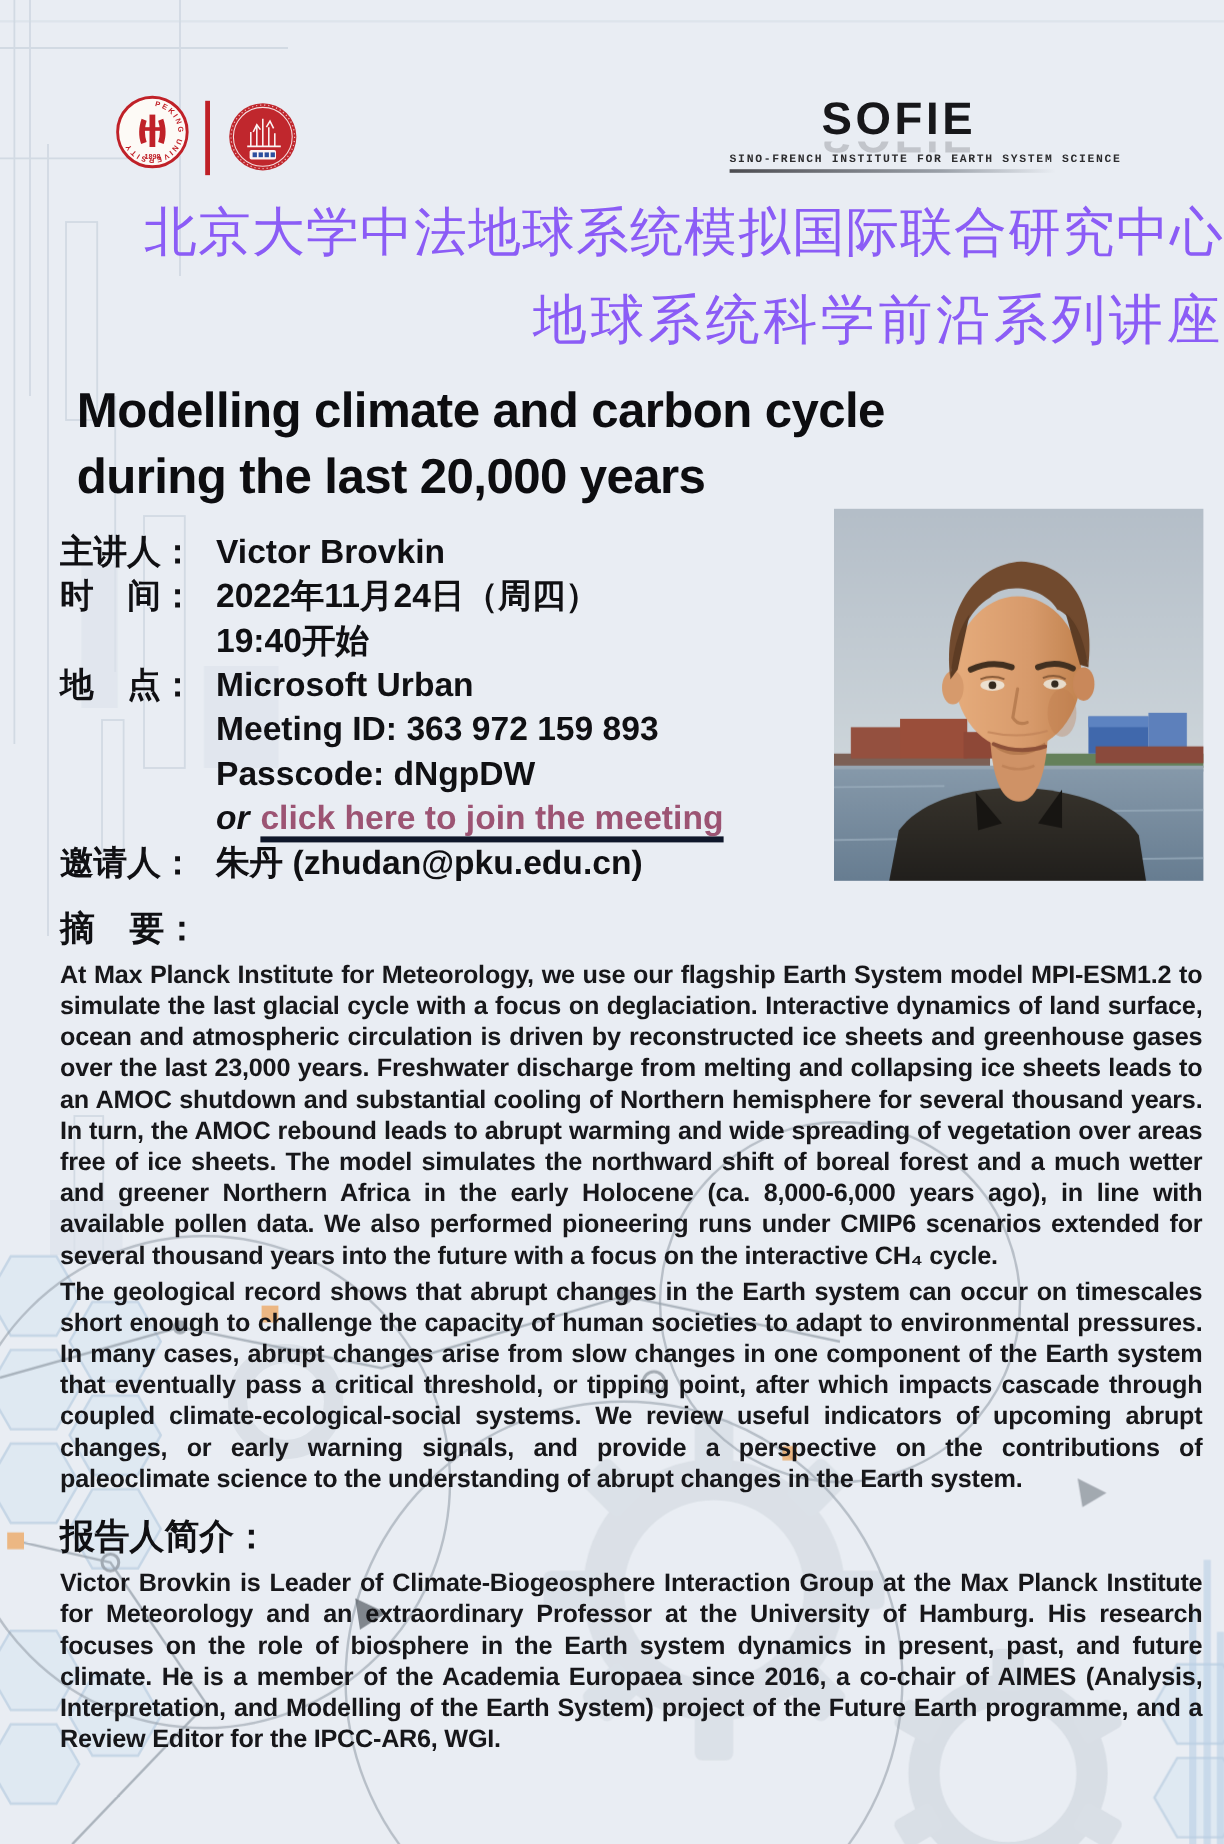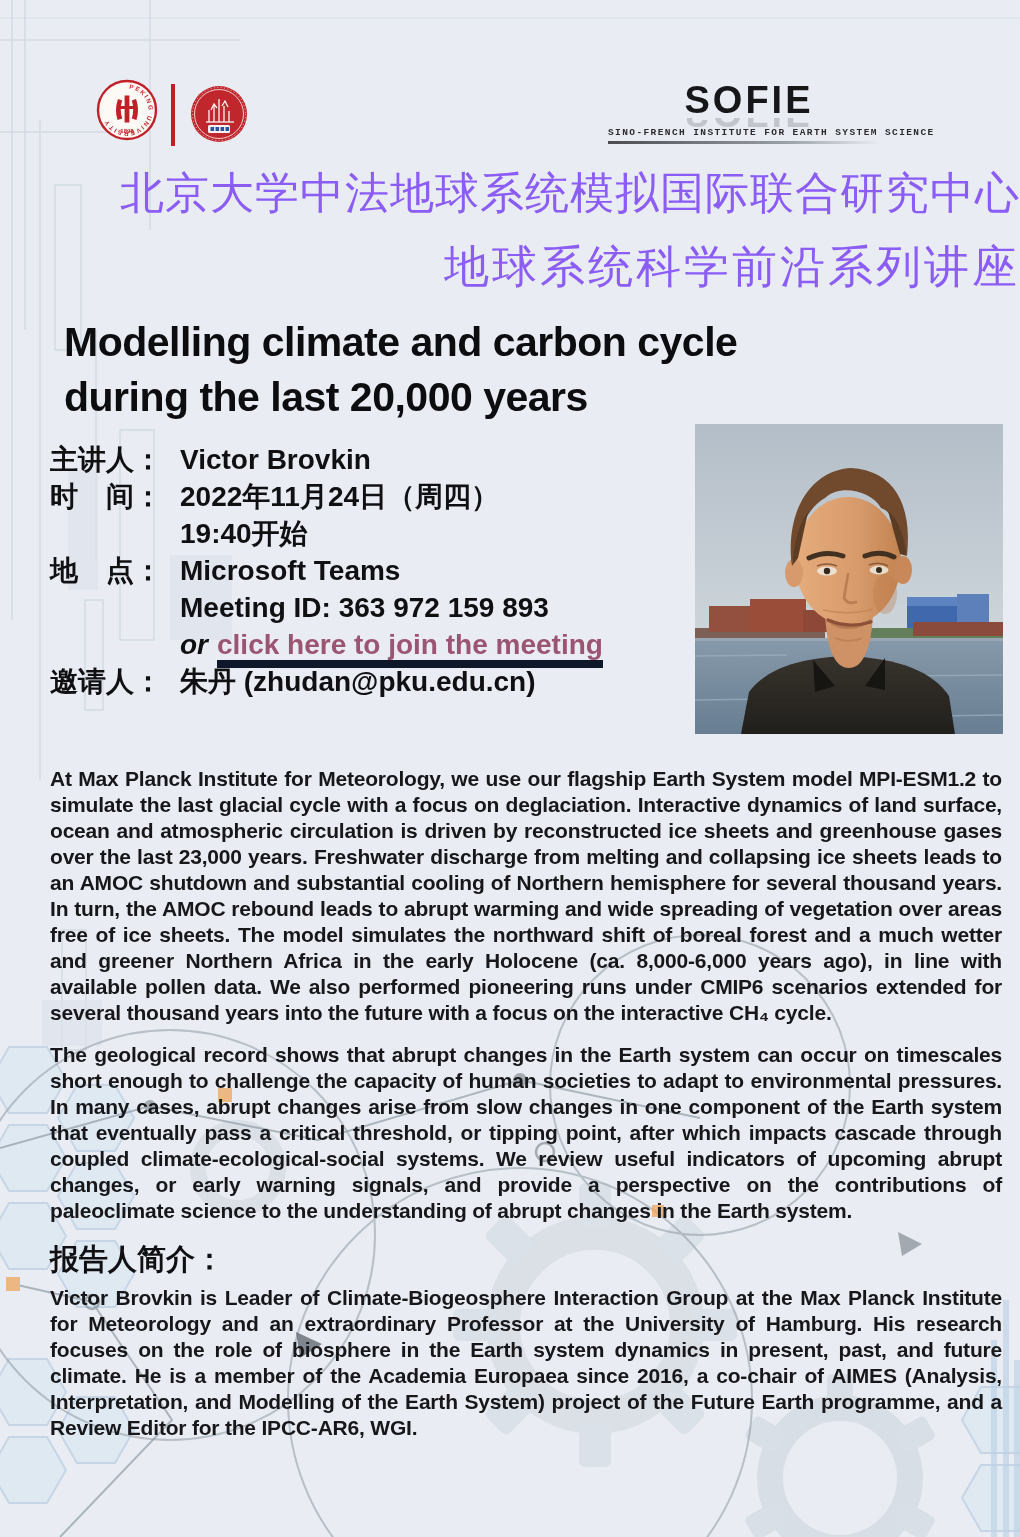--- a/index.html
+++ b/index.html
@@ -35,32 +35,32 @@
     font-weight:700;color:#0d0d10;letter-spacing:-0.5px;white-space:nowrap;}
 
   
   .info{position:absolute;left:50px;top:441px;font-size:28px;font-weight:700;color:#101013;}
   .row{display:flex;line-height:37px;align-items:flex-start;}
   .lbl{display:inline-block;width:84px;white-space:pre;}
   .colon{display:inline-block;width:28px;}
   .val{margin-left:18px;white-space:nowrap;}
   .val-line{line-height:37px;white-space:nowrap;}
   .or{font-style:italic;margin-right:9px;}
-  .join-link{color:#9c5473;border-bottom:8px solid #0f172a;padding-bottom:0px;cursor:pointer;}
+  .join-link{color:#9c5473;border-bottom:5px solid #0f172a;padding-bottom:0px;cursor:pointer;}
 
   
   .photo{position:absolute;left:695px;top:424px;width:308px;height:310px;}
   .photo svg{display:block;}
 
   
   .textcol{position:absolute;left:50px;top:757px;width:952px;}
   .sec-head{font-size:29px;font-weight:700;color:#101013;line-height:34px;}
   .body-p{margin:9px 0 0 0;font-size:21px;font-weight:700;line-height:26px;
     text-align:justify;color:#17171a;letter-spacing:-0.2px;}
-  .body-p + .body-p{margin-top:16px;}
+  .body-p + .body-p{margin-top:4px;}
   .bio-head{margin-top:18px;}
 </style>
 </head>
 <body>
 
 <div class="poster">
 
   <svg class="bg" viewBox="0 0 1020 1537" aria-hidden="true">
     <defs>
       <path id="hex" d="M38,0 19,33 -19,33 -38,0 -19,-33 19,-33 Z"></path>
@@ -220,22 +220,23 @@
         <span class="colon">：</span>
       <span class="val">
         <div class="val-line">2022年11月24日（周四）</div>
         <div class="val-line">19:40开始</div>
       </span>
     </div>
     <div class="row">
       <span class="lbl">地　点</span>
         <span class="colon">：</span>
       <span class="val">
-        <div class="val-line">Microsoft Teams</div>
+        <div class="val-line">Microsoft Urban</div>
         <div class="val-line">Meeting ID: 363 972 159 893</div>
+        <div class="val-line">Passcode: dNgpDW</div>
         <div class="val-line">
           <span class="or">or</span><a class="join-link">click here to join the meeting</a>
         </div>
       </span>
     </div>
     <div class="row">
       <span class="lbl">邀请人</span>
         <span class="colon">：</span>
       <span class="val">朱丹 (zhudan@pku.edu.cn)</span>
     </div>
@@ -311,19 +312,20 @@
 
       <path d="M153,150 L149,174 q4,7 12,4" stroke="#b97e52" stroke-width="2.6" fill="none" stroke-linecap="round"></path>
       <ellipse cx="190" cy="170" rx="12" ry="20" fill="#bd7c4e" opacity="0.35"></ellipse>
       <path d="M133,196 q21,9 43,2" stroke="#8c5038" stroke-width="3.2" fill="none" stroke-linecap="round"></path>
       <path d="M128,186 q26,6 50,-1" stroke="#c2845a" stroke-width="1.6" fill="none" opacity="0.8"></path>
       <path d="M140,214 q14,6 27,0" stroke="#b97e52" stroke-width="2" fill="none" opacity="0.7"></path>
     </svg>
   </div>
 
   <div class="textcol">
+    <div class="sec-head">摘　要：</div>
     <p class="body-p">At Max Planck Institute for Meteorology, we use our flagship Earth System model MPI-ESM1.2 to simulate the last glacial cycle with a focus on deglaciation. Interactive dynamics of land surface, ocean and atmospheric circulation is driven by reconstructed ice sheets and greenhouse gases over the last 23,000 years. Freshwater discharge from melting and collapsing ice sheets leads to an AMOC shutdown and substantial cooling of Northern hemisphere for several thousand years. In turn, the AMOC rebound leads to abrupt warming and wide spreading of vegetation over areas free of ice sheets.  The model simulates the northward shift of boreal forest and a much wetter and greener Northern Africa in the early Holocene (ca. 8,000-6,000 years ago), in line with available pollen data. We also performed pioneering runs under CMIP6 scenarios extended for several thousand years into the future with a focus on the interactive CH₄ cycle.</p>
     <p class="body-p">The geological record shows that abrupt changes in the Earth system can occur on timescales short enough to challenge the capacity of human societies to adapt to environmental pressures. In many cases, abrupt changes arise from slow changes in one component of the Earth system that eventually pass a critical threshold, or tipping point, after which impacts cascade through coupled climate-ecological-social systems. We review useful indicators of upcoming abrupt changes, or early warning signals, and provide a perspective on the contributions of paleoclimate science to the understanding of abrupt changes in the Earth system.</p>
     <div class="sec-head bio-head">报告人简介：</div>
     <p class="body-p">Victor Brovkin is Leader of Climate-Biogeosphere Interaction Group at the Max Planck Institute for Meteorology and an extraordinary Professor at the University of Hamburg. His research focuses on the role of biosphere in the Earth system dynamics in present, past, and future climate. He is a member of the Academia Europaea since 2016, a co-chair of AIMES (Analysis, Interpretation, and Modelling of the Earth System) project of the Future Earth programme, and a Review Editor for the IPCC-AR6, WGI.</p>
   </div>
 
 </div>
 
 </body></html>

